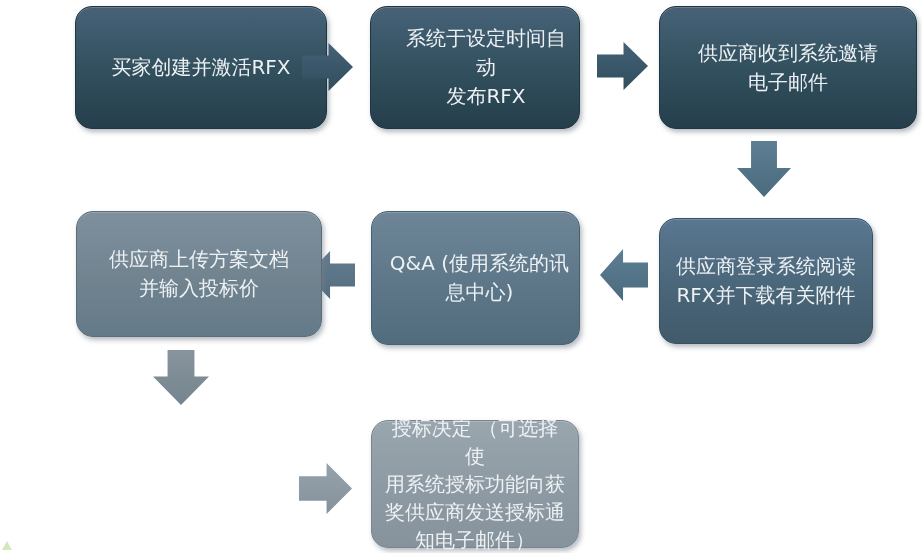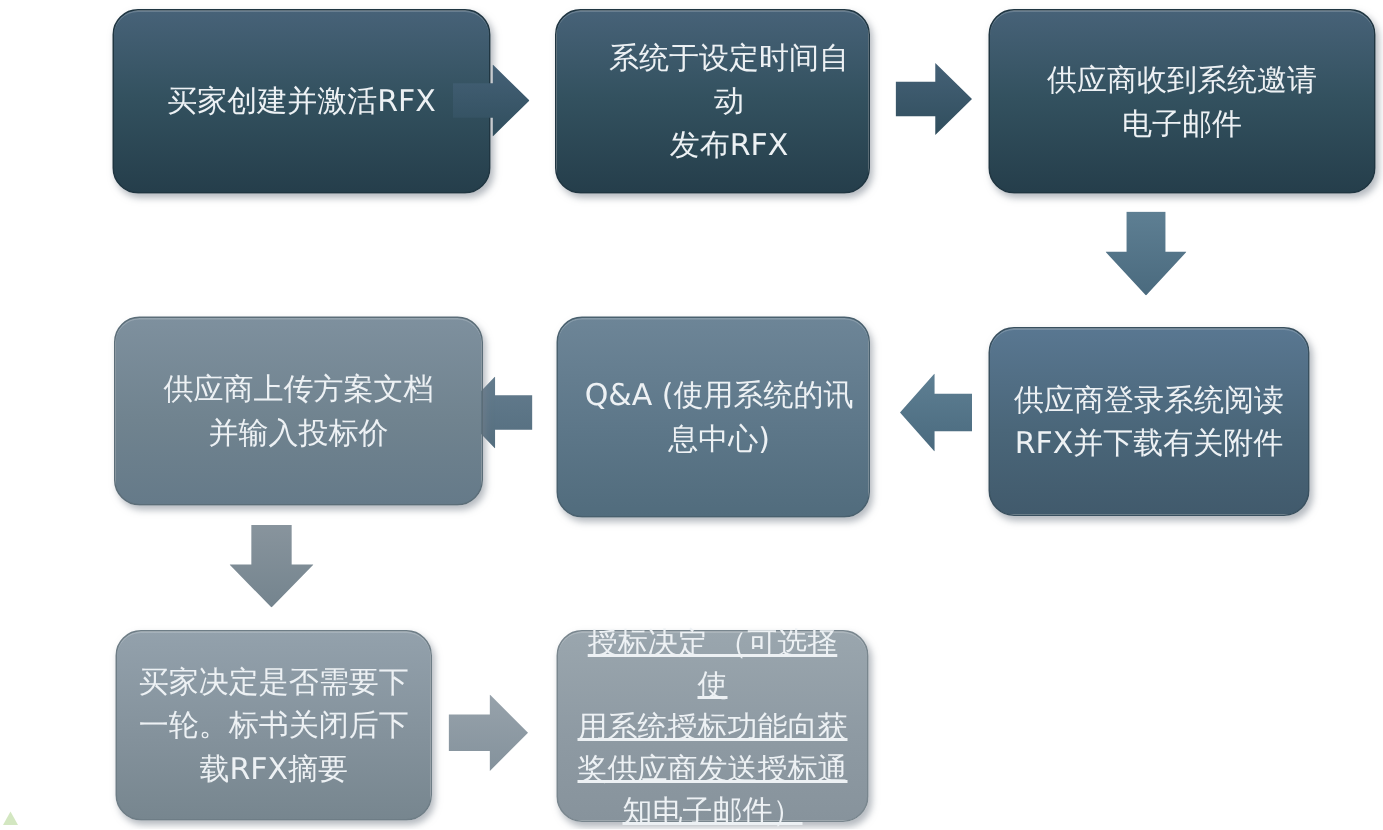--- a/index.html
+++ b/index.html
@@ -17,21 +17,21 @@
     box-shadow:2px 3px 5px rgba(120,130,140,.55), inset 0 1px 0 rgba(255,255,255,.18);
   }
   .box-label{white-space:pre-line;}
 
   
   .c1{background:linear-gradient(180deg,#476278 0%,#33515f 48%,#253e4b 100%);border:1px solid #1f3541;}
   .c4{background:linear-gradient(180deg,#597791 0%,#4a6679 55%,#415a6c 100%);border:1px solid #39505f;}
   .c5{background:linear-gradient(180deg,#6d8597 0%,#5d7789 55%,#516c7d 100%);border:1px solid #49606e;}
   .c6{background:linear-gradient(180deg,#7e909e 0%,#70838f 55%,#657a89 100%);border:1px solid #5b6d78;}
   .c7{background:linear-gradient(180deg,#93a1ac 0%,#84929c 55%,#77868f 100%);border:1px solid #6e7d86;}
-  .c8{background:linear-gradient(180deg,#9aa6ae 0%,#8e9aa3 55%,#87939c 100%);border:1px solid #79868e;text-decoration:underline;}
+  .c8{background:linear-gradient(180deg,#9aa6ae 0%,#8e9aa3 55%,#87939c 100%);border:1px solid #79868e;}
 
   .arrow{position:absolute;filter:drop-shadow(2px 2px 2px rgba(120,130,140,.5));}
   .arrow-right{clip-path:polygon(0% 26%,52% 26%,52% 0%,100% 50%,52% 100%,52% 74%,0% 74%);}
   .arrow-left{clip-path:polygon(100% 26%,48% 26%,48% 0%,0% 50%,48% 100%,48% 74%,100% 74%);}
   .arrow-down{clip-path:polygon(26% 0%,74% 0%,74% 48%,100% 48%,50% 100%,0% 48%,26% 48%);}
 
   .a-dark{background:linear-gradient(180deg,#456177 0%,#304e5d 100%);}
   .a-mid{background:linear-gradient(180deg,#5e7f93 0%,#4a6a7e 100%);}
   .a-mid2{background:linear-gradient(180deg,#647c8e 0%,#546e7f 100%);}
   .a-gray{background:linear-gradient(180deg,#88949d 0%,#74848e 100%);}
@@ -100,25 +100,20 @@
 
   <div class="arrow arrow-left a-mid2 al2"></div>
 
   <div class="box c6 b6">
     <span class="box-label">供应商上传方案文档
 并输入投标价</span>
   </div>
 
   <div class="arrow arrow-down a-gray ad2"></div>
 
-  <div class="box c7 b7">
-    <span class="box-label">买家决定是否需要下
-一轮。标书关闭后下
-载RFX摘要</span>
-  </div>
 
   <div class="arrow arrow-right a-light ar3"></div>
 
   <div class="box c8 b8">
     <span class="box-label">授标决定 （可选择使
 用系统授标功能向获
 奖供应商发送授标通
 知电子邮件）</span>
   </div>
 

